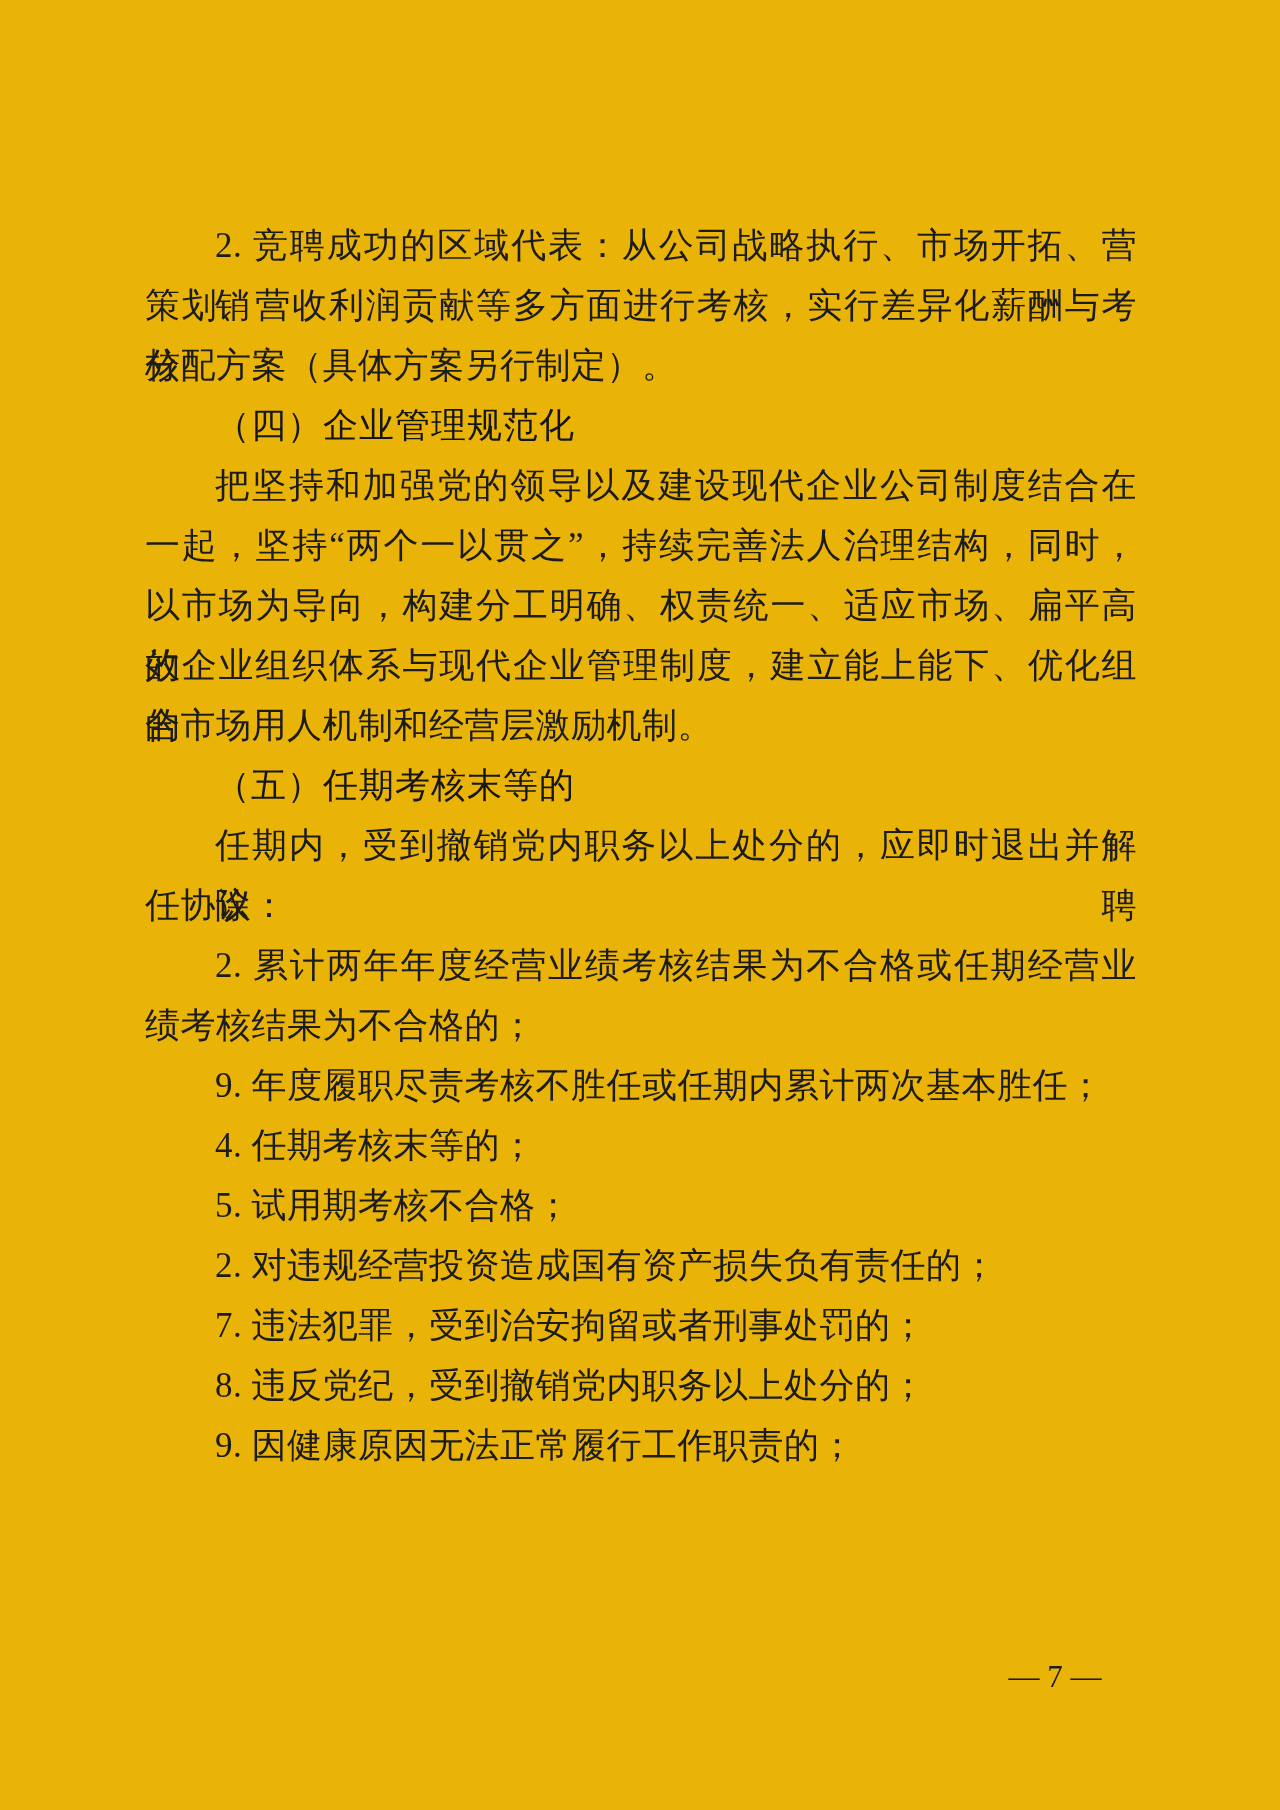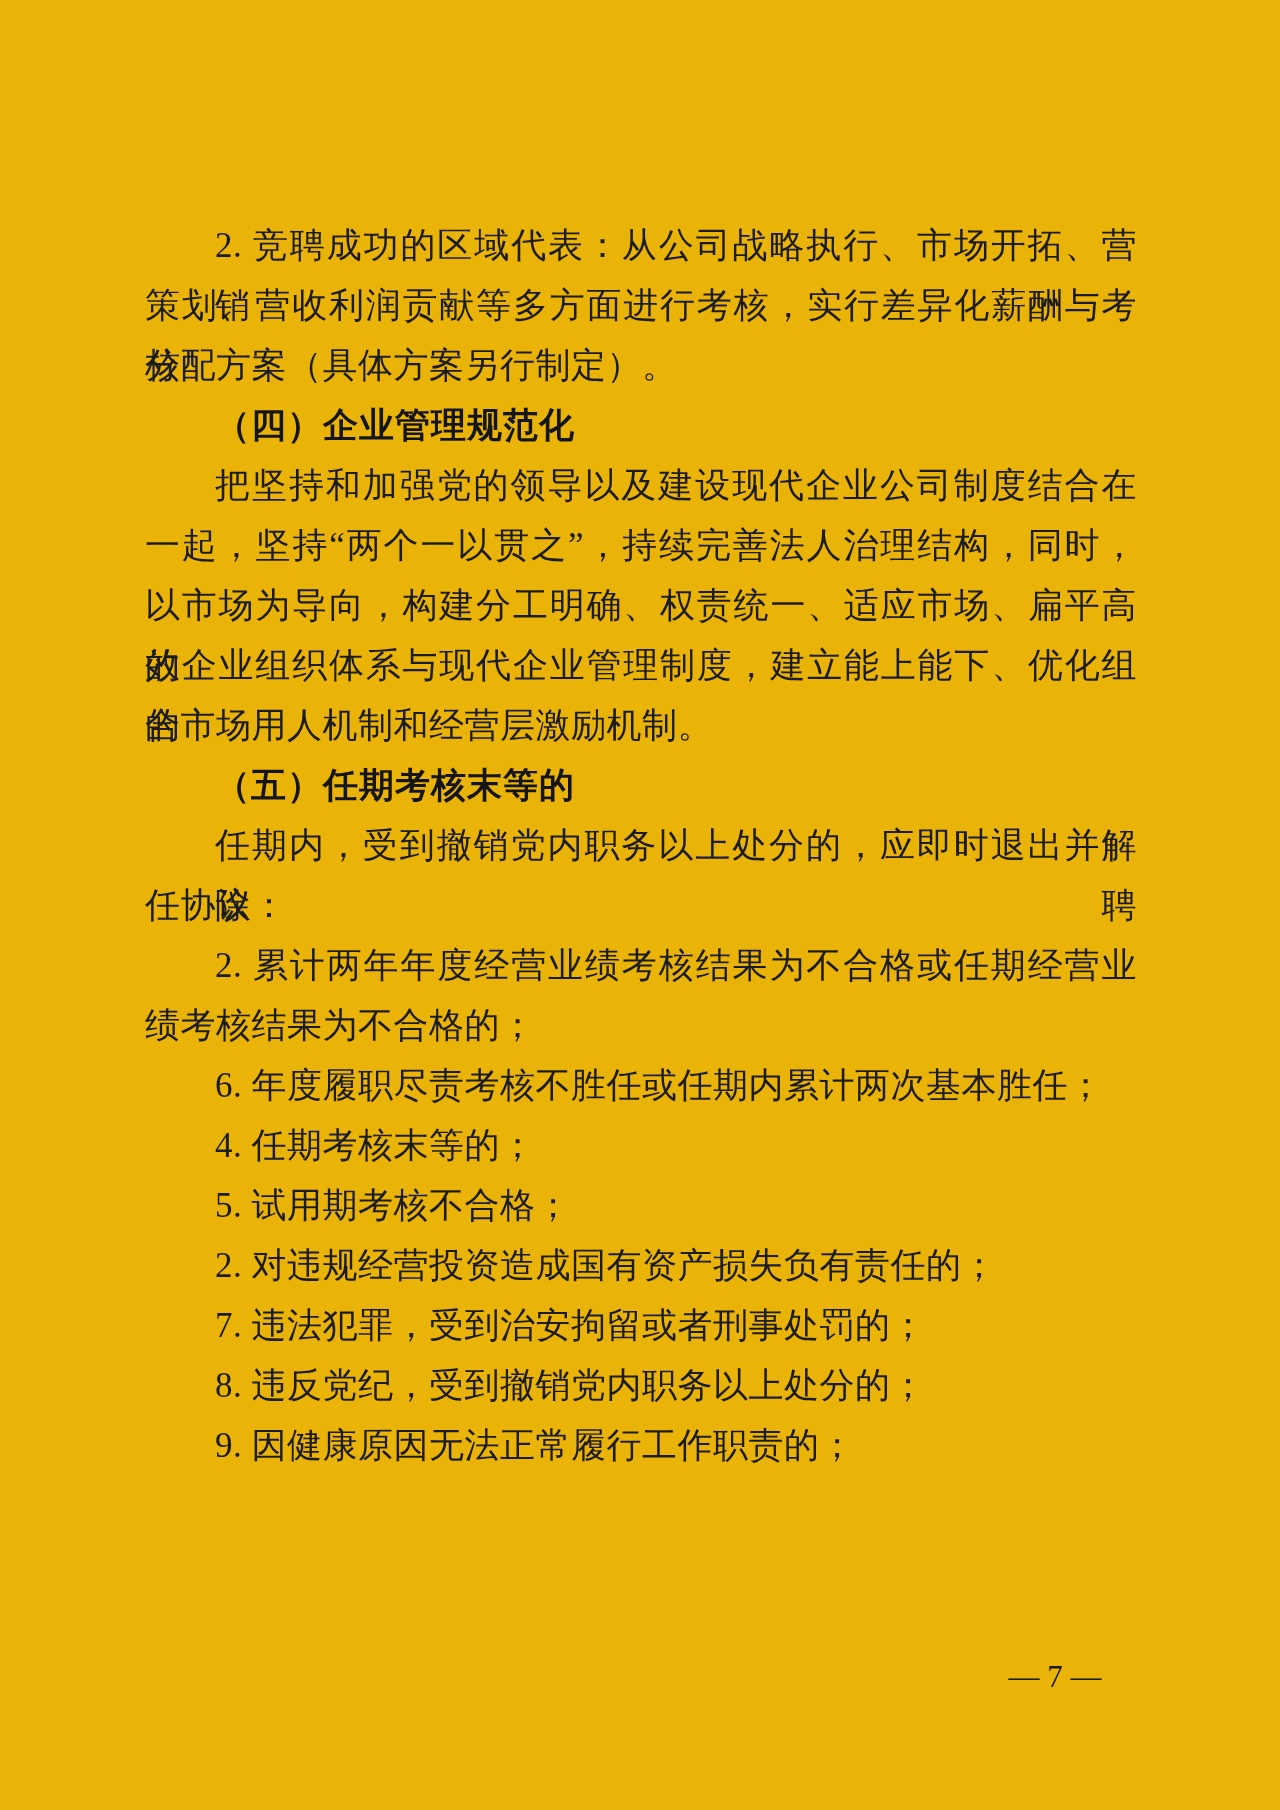--- a/index.html
+++ b/index.html
@@ -35,21 +35,21 @@
   .line.j {
     white-space: normal;
     text-align: justify;
     text-align-last: justify;
   }
   
   .line.indent {
     padding-left: 70px;
   }
   .line.heading {
-    font-weight: 700;
+    font-weight: 400;
     color: #151515;
     letter-spacing: 1px;
   }
   .footer {
     position: absolute;
     left: 985px;
     top: 1655px;
     width: 140px;
     text-align: center;
     font-size: 31px;
@@ -69,21 +69,21 @@
     <div class="line j indent">把坚持和加强党的领导以及建设现代企业公司制度结合在</div>
     <div class="line j">一起，坚持“两个一以贯之”，持续完善法人治理结构，同时，</div>
     <div class="line j">以市场为导向，构建分工明确、权责统一、适应市场、扁平高效</div>
     <div class="line j">的企业组织体系与现代企业管理制度，建立能上能下、优化组合</div>
     <div class="line">的市场用人机制和经营层激励机制。</div>
     <div class="line heading indent">（五）任期考核末等的</div>
     <div class="line j indent">任期内，受到撤销党内职务以上处分的，应即时退出并解除聘</div>
     <div class="line">任协议：</div>
     <div class="line j indent">2. 累计两年年度经营业绩考核结果为不合格或任期经营业</div>
     <div class="line">绩考核结果为不合格的；</div>
-    <div class="line indent">6. 年度履职尽责考核不胜任或任期内累计两次基本胜任；</div>
+    <div class="line indent">9. 年度履职尽责考核不胜任或任期内累计两次基本胜任；</div>
     <div class="line indent">4. 任期考核末等的；</div>
     <div class="line indent">5. 试用期考核不合格；</div>
     <div class="line indent">2. 对违规经营投资造成国有资产损失负有责任的；</div>
     <div class="line indent">7. 违法犯罪，受到治安拘留或者刑事处罚的；</div>
     <div class="line indent">8. 违反党纪，受到撤销党内职务以上处分的；</div>
     <div class="line indent">9. 因健康原因无法正常履行工作职责的；</div>
   </div>
   <div class="footer">— 7 —</div>
 </div>
 

